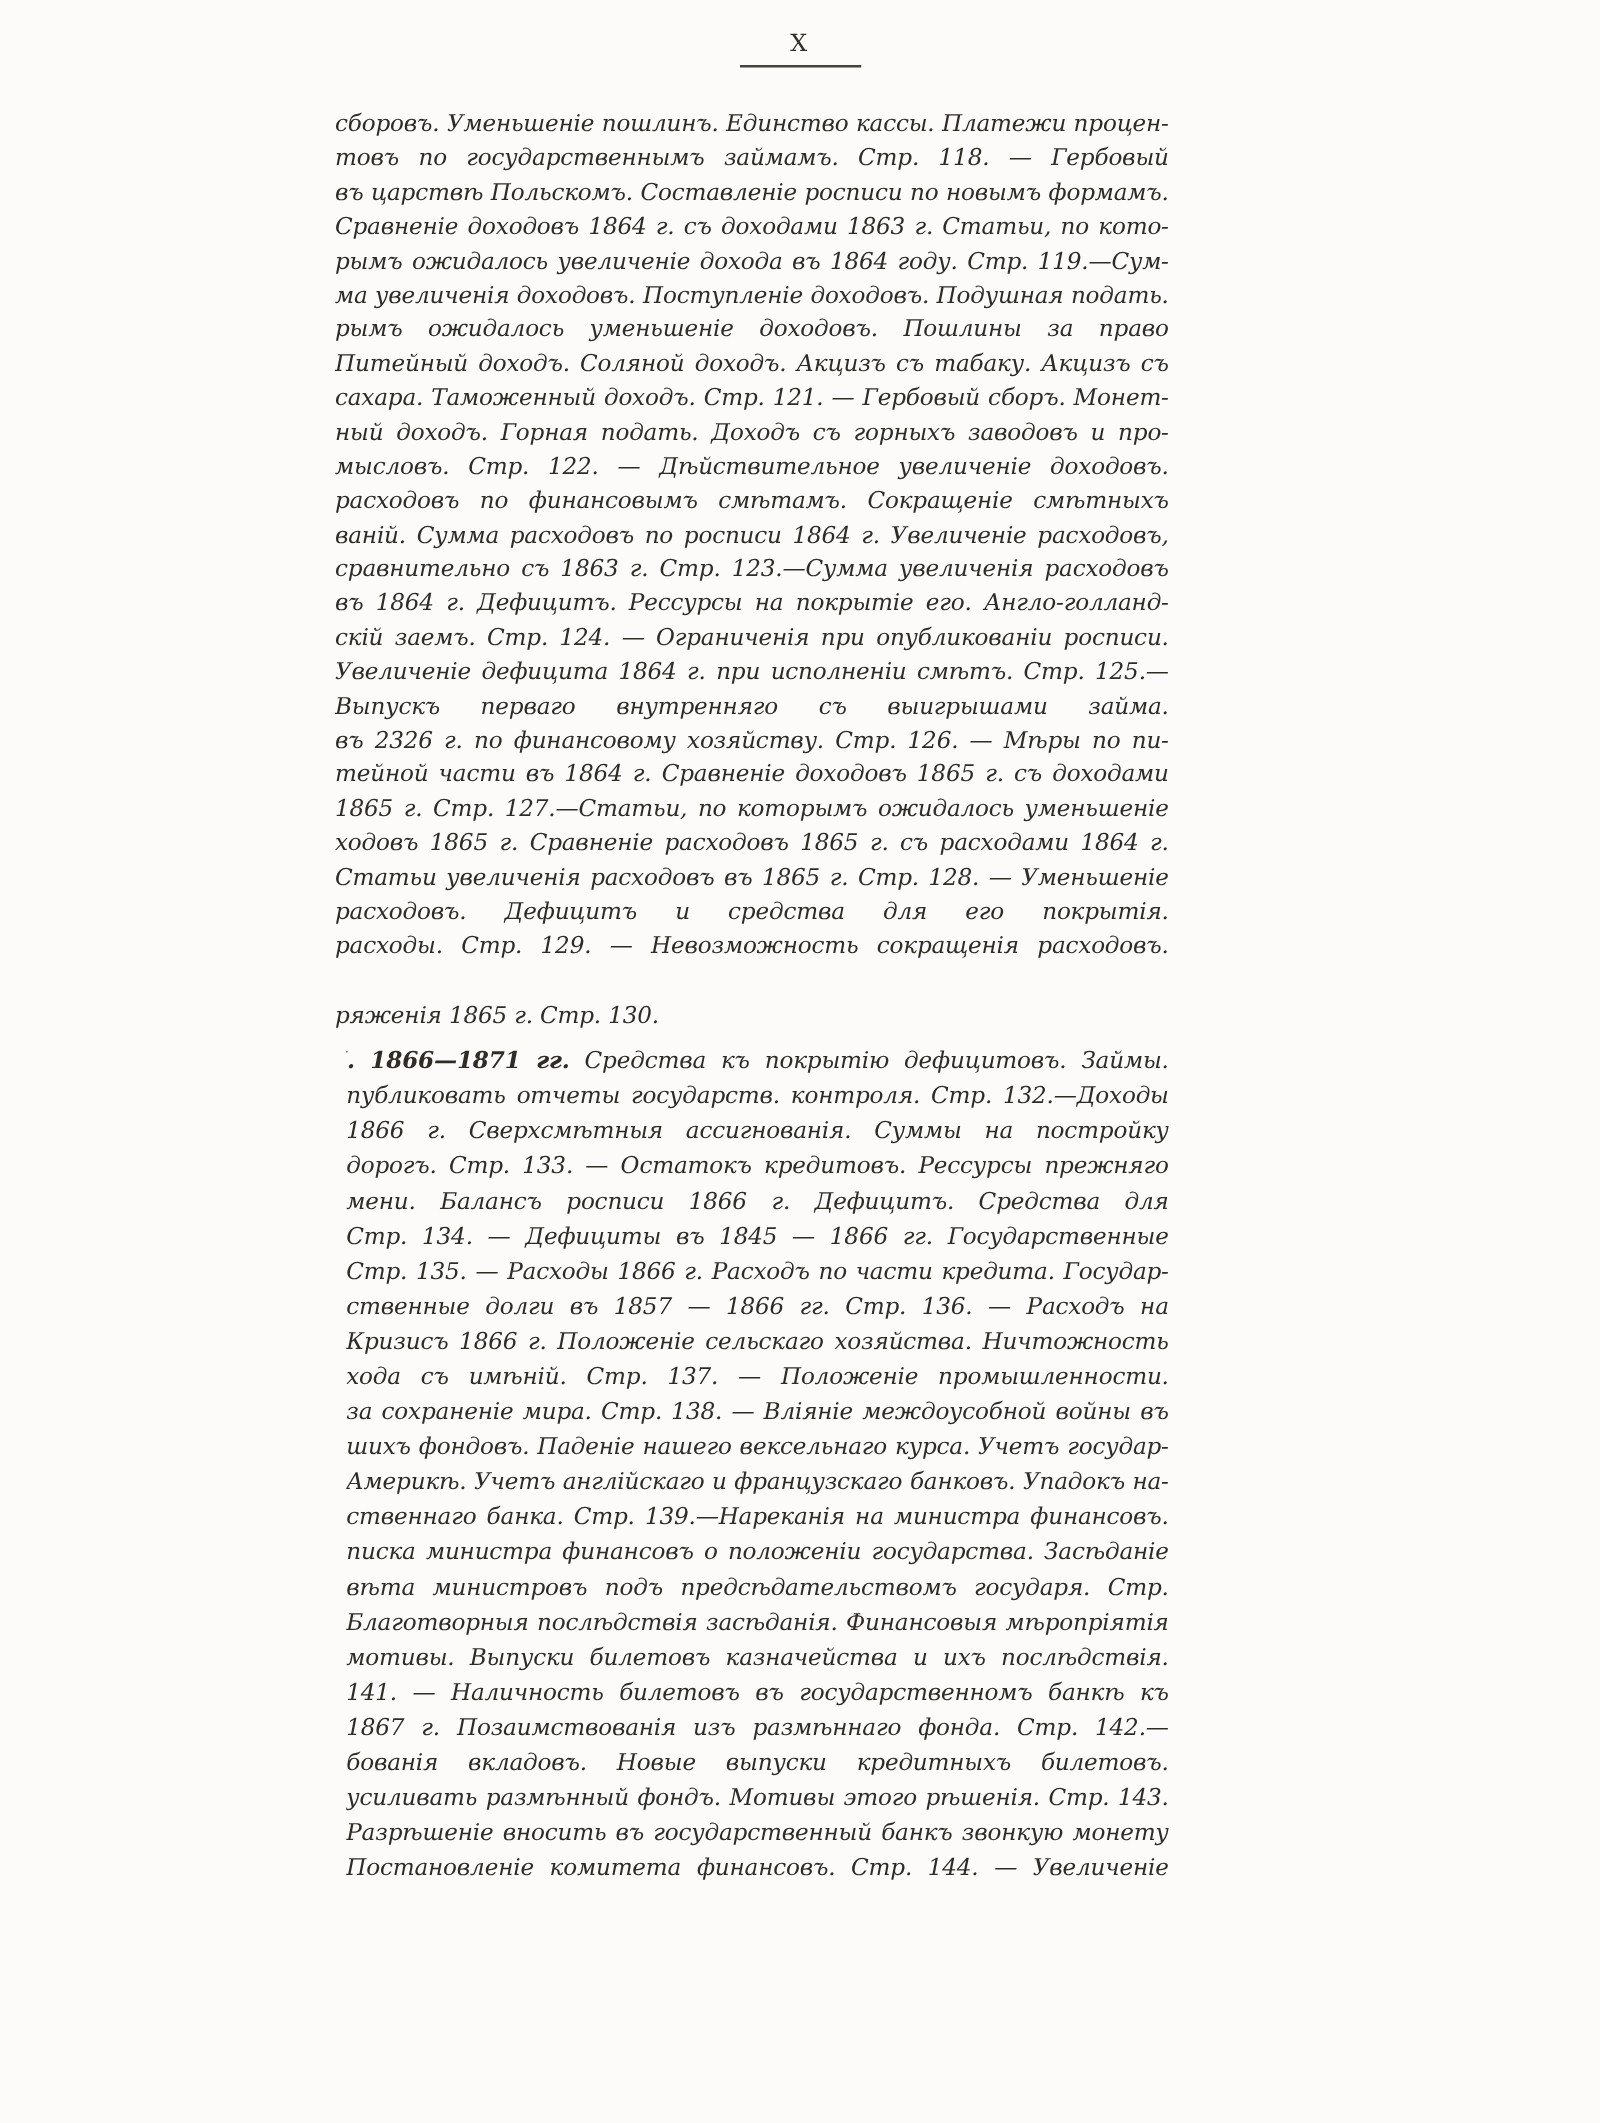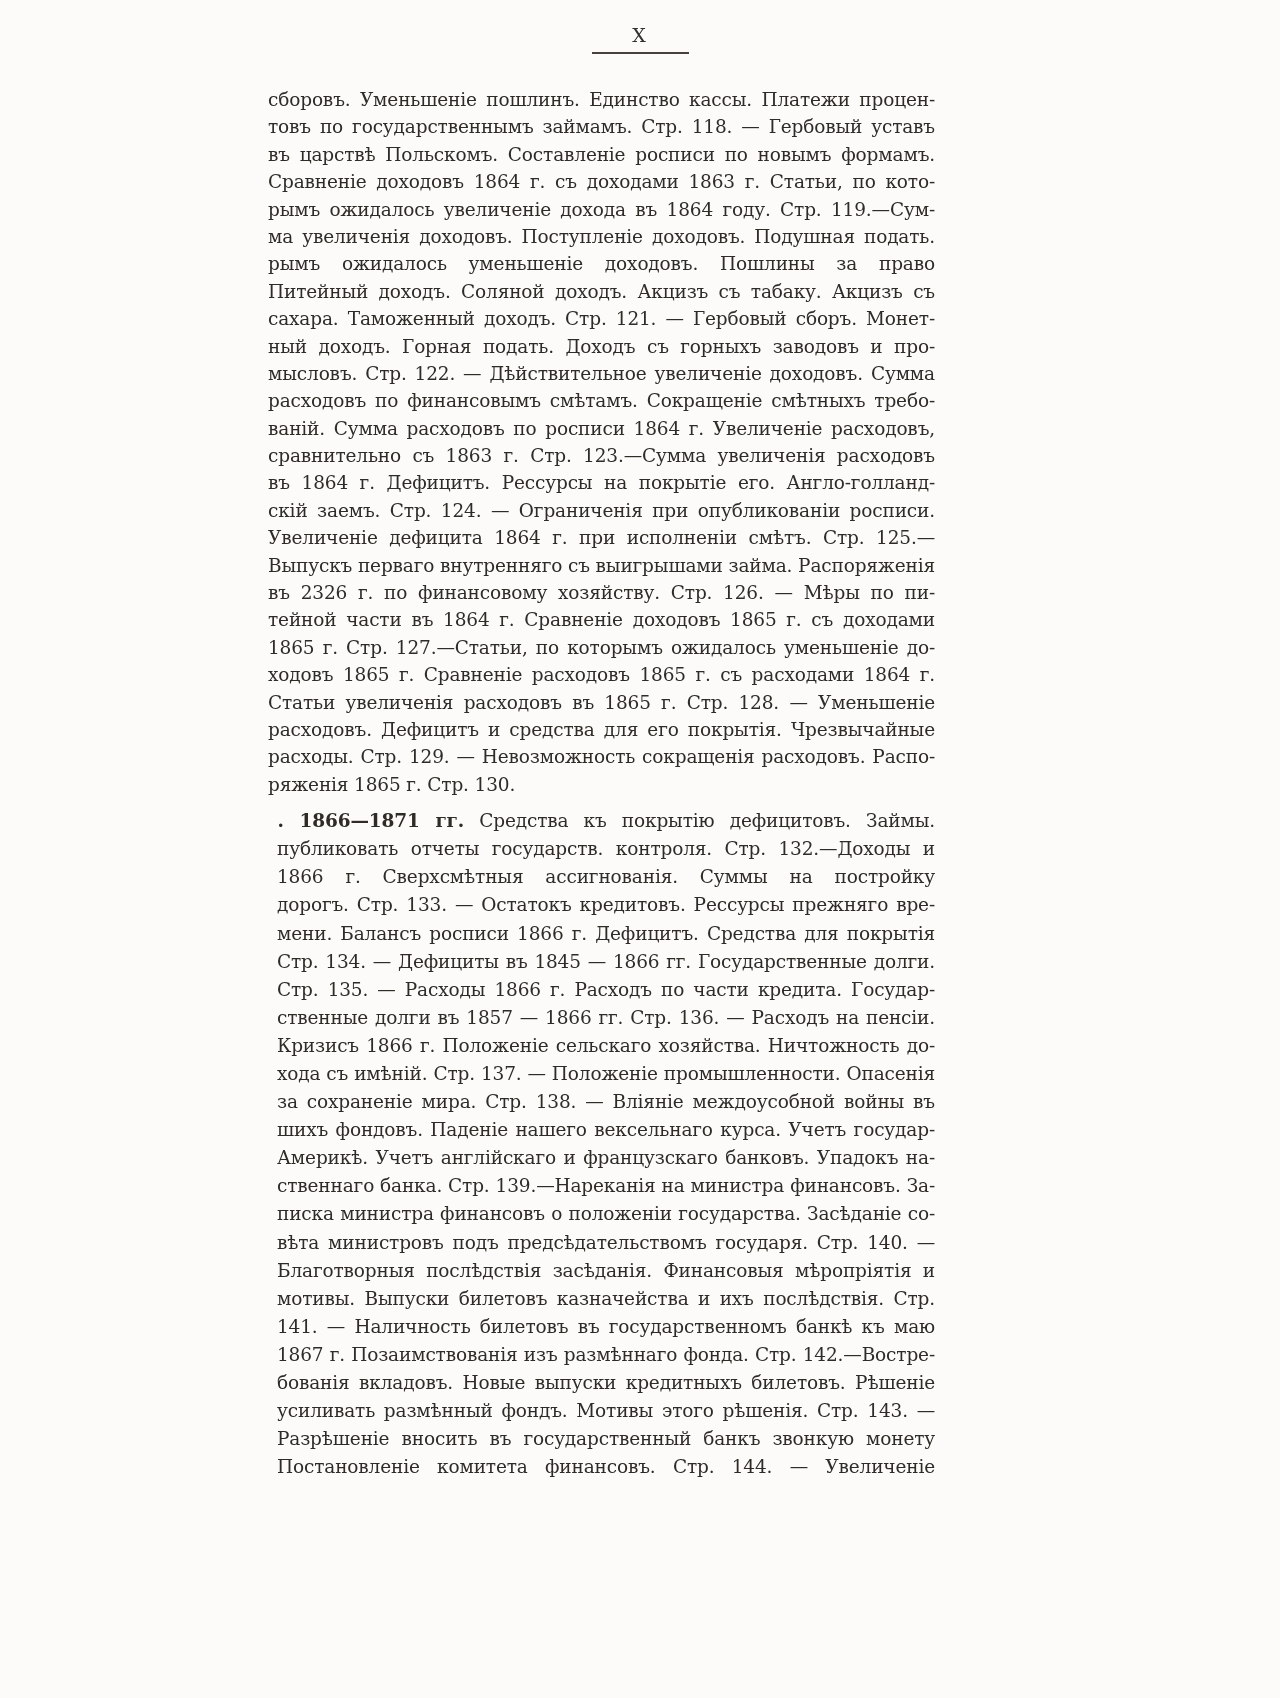--- a/index.html
+++ b/index.html
@@ -42,35 +42,37 @@
   }
   .para {
     font-size: 18.5px;
     letter-spacing: -0.15px;
   }
   .line {
     text-align: justify;
     text-align-last: justify;
     overflow: hidden;
     white-space: normal;
+    font-style: italic;
   }
   
   .line::after {
     content: "";
     display: inline-block;
     width: 100%;
     height: 0;
   }
   .para1 .line {
     height: 27.4px;
     line-height: 27.4px;
   }
   .para1 .line:last-child {
     text-align: right;
     text-align-last: left;
+    margin-top: 28px;
   }
   .para1 .line:last-child::after {
     content: none;
   }
   .para2 {
     margin-top: 9px;
     padding-left: 9px;
   }
   .para2 .line {
     height: 28.1px;

